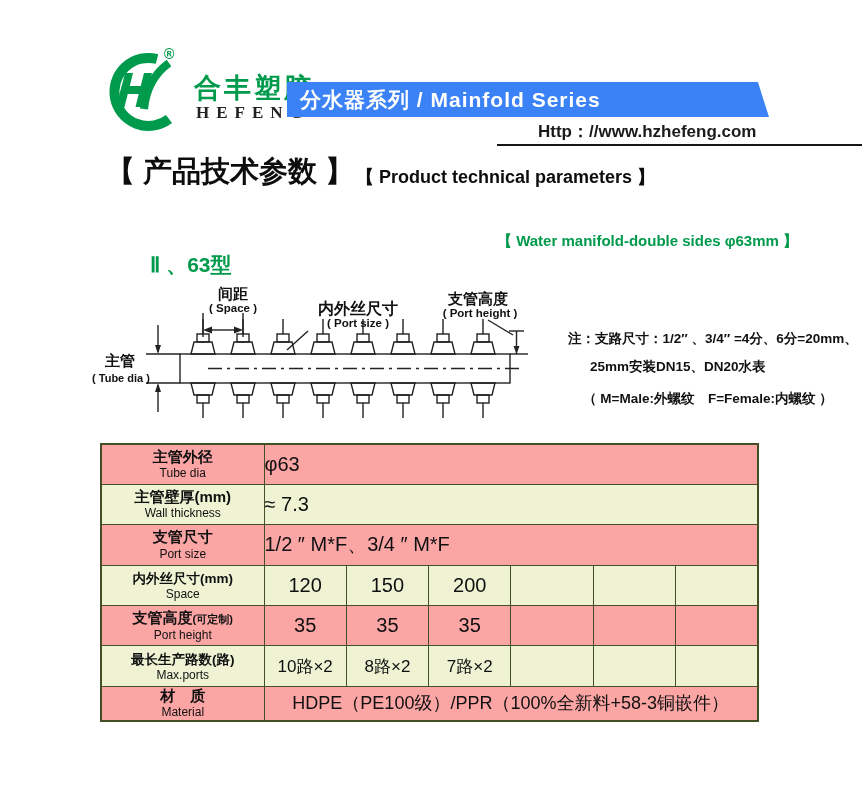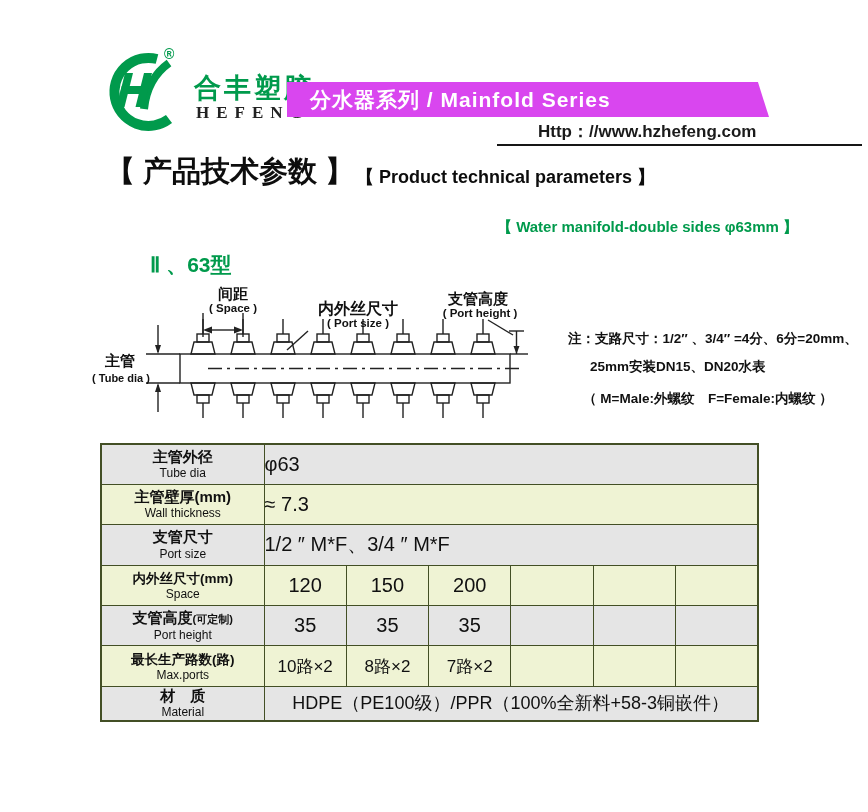--- a/index.html
+++ b/index.html
@@ -6,47 +6,47 @@
   #page{position:relative;width:868px;height:812px;background:#ffffff;overflow:hidden;
         font-family:"Liberation Sans",sans-serif;color:#111;}
   .abs{position:absolute;}
 
   
   .brand-cn{left:194px;top:70px;font-size:27px;font-weight:bold;color:#009a4c;letter-spacing:3px;}
   .brand-en{left:196px;top:103px;font-size:17px;font-weight:bold;color:#222;
             font-family:"Liberation Serif",serif;letter-spacing:7px;}
   .reg-mark{left:164px;top:46px;font-size:14px;color:#009a4c;font-weight:bold;}
 
-  .banner{left:287px;top:82px;width:482px;height:35px;background:#d946ef;
+  .banner{left:287px;top:82px;width:482px;height:35px;background:#3b82f6;
           clip-path:polygon(0% 0%,97.7% 0%,100% 100%,0% 100%);
-          display:flex;align-items:center;padding-left:23px;box-sizing:border-box;}
+          display:flex;align-items:center;padding-left:13px;box-sizing:border-box;}
   .banner-text{color:#fff;font-size:21px;font-weight:bold;letter-spacing:1px;}
 
   .url-text{left:538px;top:120px;font-size:17px;font-weight:600;color:#1a1a1a;}
   .url-line{left:497px;top:144px;width:365px;height:2px;background:#161616;}
 
   
   .title-cn{left:106px;top:152px;font-size:29px;font-weight:bold;color:#0d0d0d;}
   .title-en{left:356px;top:165px;font-size:18px;font-weight:bold;color:#0d0d0d;}
   .series-cn{left:117px;top:204px;font-size:25px;font-weight:bold;color:#009a4c;}
-  .series-en{left:497px;top:218px;font-size:15px;font-weight:bold;color:#009a4c;}
+  .series-en{left:497px;top:232px;font-size:15px;font-weight:bold;color:#009a4c;}
   .model-line{left:150px;top:251px;font-size:21px;font-weight:bold;color:#009a4c;}
 
   
   .note{font-size:13.5px;font-weight:600;color:#111;white-space:nowrap;}
   .note1{left:568px;top:330px;}
   .note2{left:590px;top:358px;}
   .note3{left:583px;top:390px;}
 
   
   .spec-wrap{left:100px;top:443px;}
   table.spec{border-collapse:collapse;table-layout:fixed;width:657px;}
   table.spec{border:2px solid #434f25;}
   table.spec td{border:1px solid #434f25;padding:0;vertical-align:middle;overflow:hidden;}
-  tr.row-g{background:#e5e5e5;}
+  tr.row-g{background:#fca5a5;}
   tr.row-c{background:#eff3d4;}
   td.lbl{text-align:center;line-height:1.15;}
   .lbl-cn{font-size:15px;font-weight:bold;color:#101010;}
   .lbl-cn-small{font-size:11px;font-weight:bold;color:#101010;}
   .lbl-en{display:block;font-size:12px;color:#101010;margin-top:1px;}
   td.val-merged{font-size:20px;font-weight:500;color:#101010;padding-left:18px;}
   td.val-merged.center{text-align:center;padding-left:0;font-size:18px;}
   td.val-cell{text-align:center;font-size:20px;font-weight:500;color:#101010;}
   tr.small-vals td.val-cell{font-size:17px;}
 

